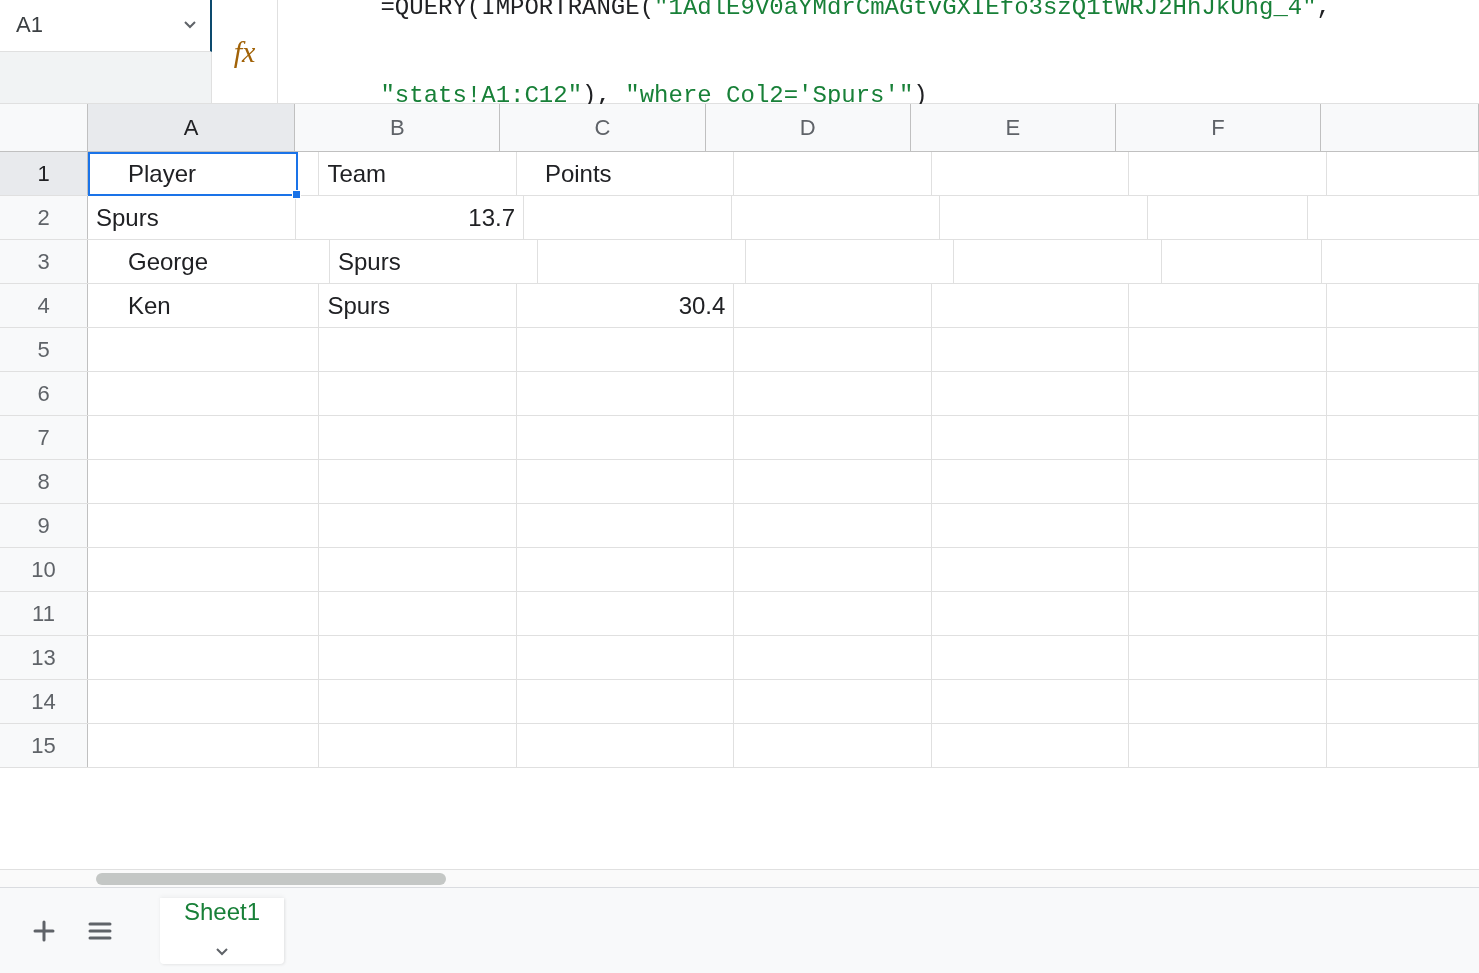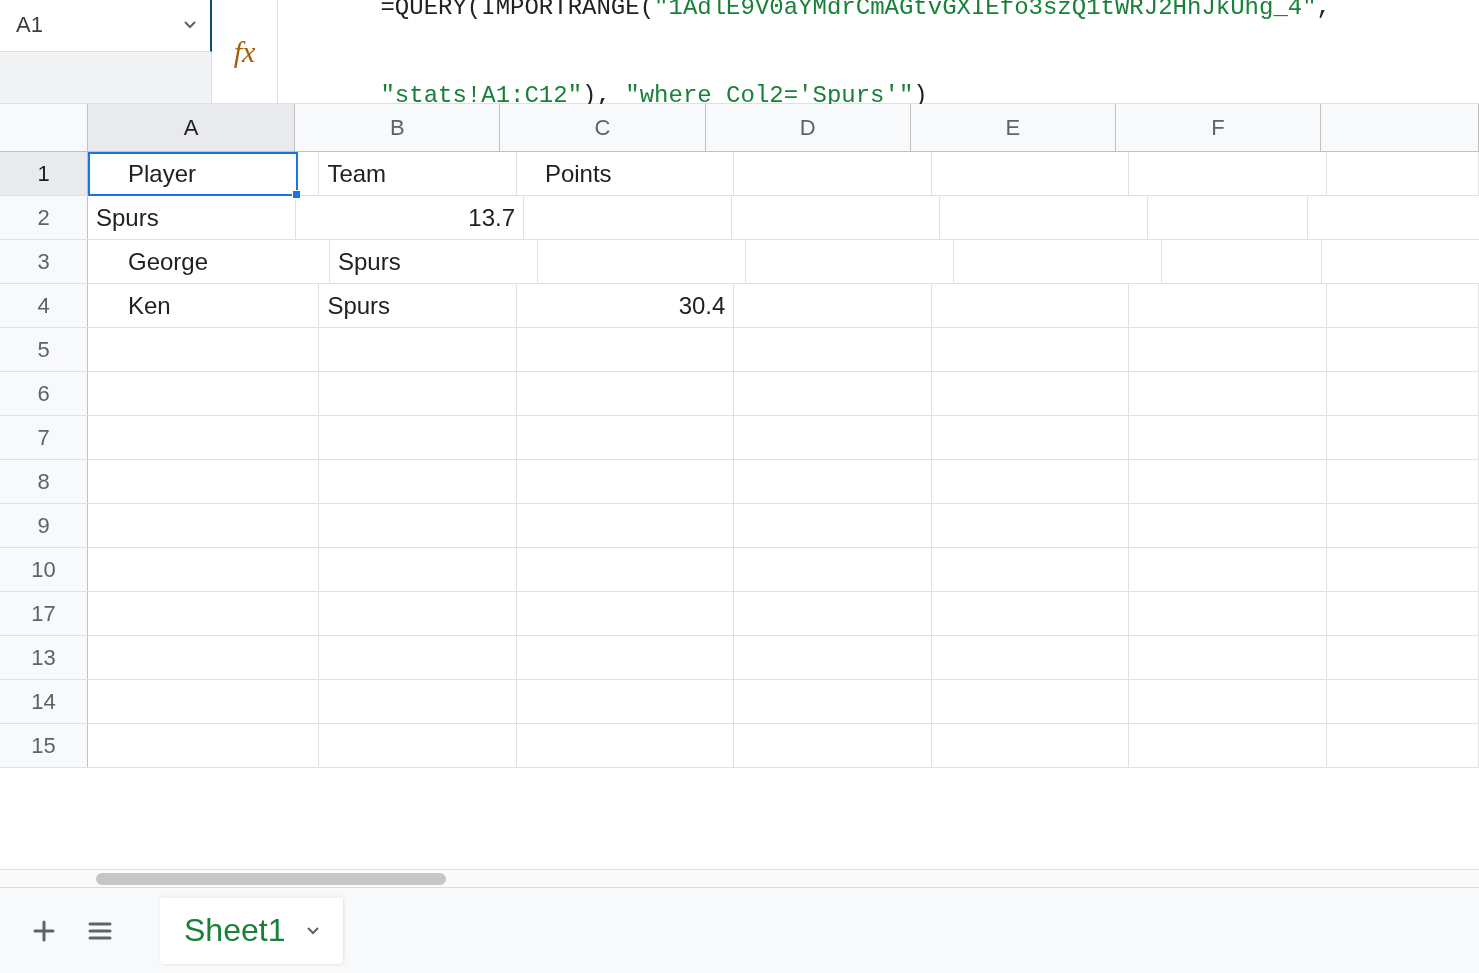--- a/index.html
+++ b/index.html
@@ -228,25 +228,26 @@
   }
   .sheet-tab {
     margin-left: 28px;
     height: 66px;
     background: #fff;
     padding: 0 24px;
     display: flex;
     align-items: center;
     gap: 22px;
     color: #188038;
-    font-size: 32px;
+    font-size: 24px;
     font-weight: 500;
     border-radius: 0 0 4px 4px;
     box-shadow: 0 -2px 4px rgba(0,0,0,0.04), 1px 1px 3px rgba(0,0,0,0.08);
     cursor: pointer;
+    flex-direction: column;
   }
   .sheet-tab .caret { color: #5f6368; font-size: 14px; }
 
   svg { display: block; }
 </style>
 </head>
 <body>
 
 <div class="top-area">
   <div class="name-col">
@@ -380,21 +381,21 @@
         <div class="row-header">10</div>
         <div class="cell colA"></div>
         <div class="cell colB"></div>
         <div class="cell colC num"></div>
         <div class="cell colD"></div>
         <div class="cell colE"></div>
         <div class="cell colF"></div>
         <div class="cell colG"></div>
       </div>
       <div class="row">
-        <div class="row-header">17</div>
+        <div class="row-header">11</div>
         <div class="cell colA"></div>
         <div class="cell colB"></div>
         <div class="cell colC num"></div>
         <div class="cell colD"></div>
         <div class="cell colE"></div>
         <div class="cell colF"></div>
         <div class="cell colG"></div>
       </div>
       <div class="row">
         <div class="row-header">13</div>

